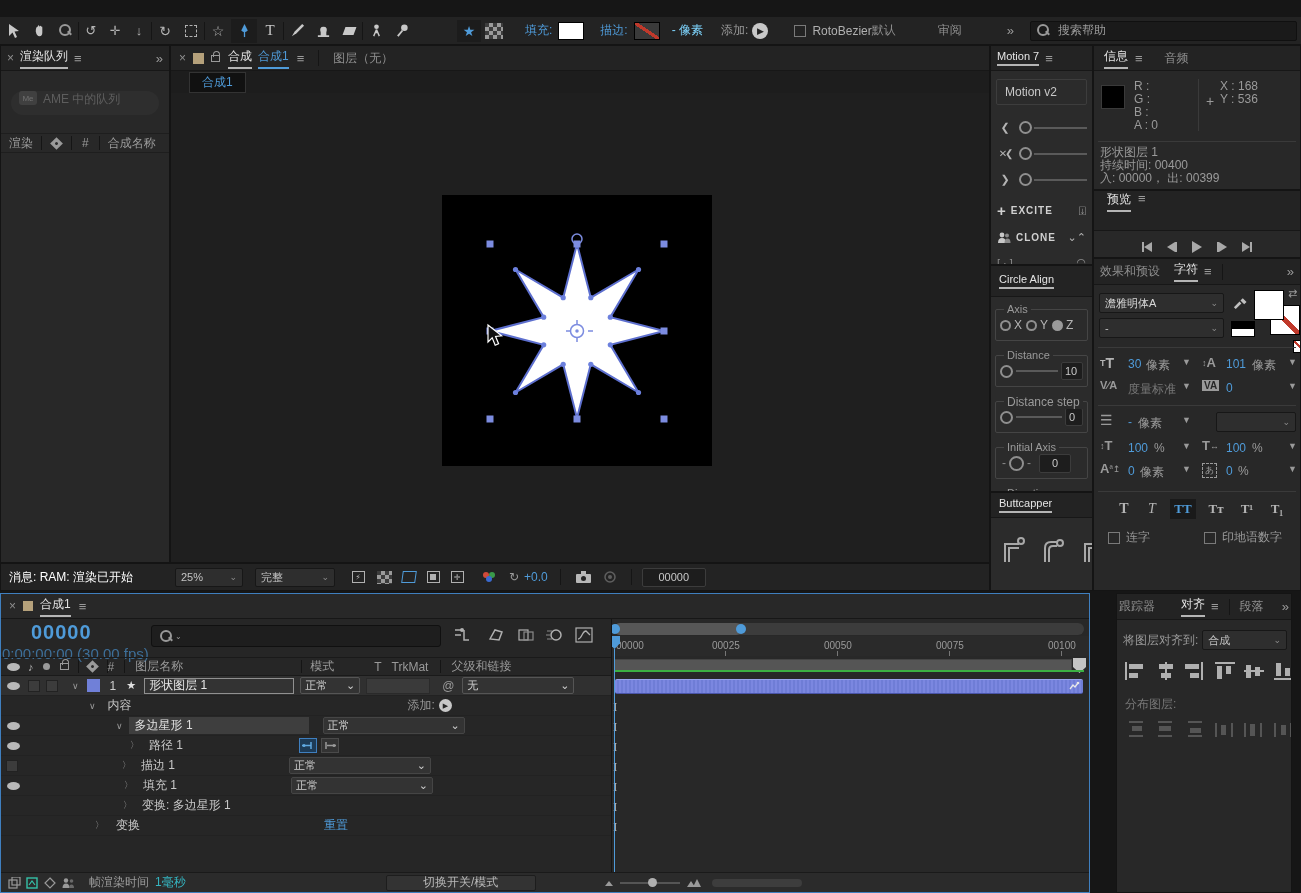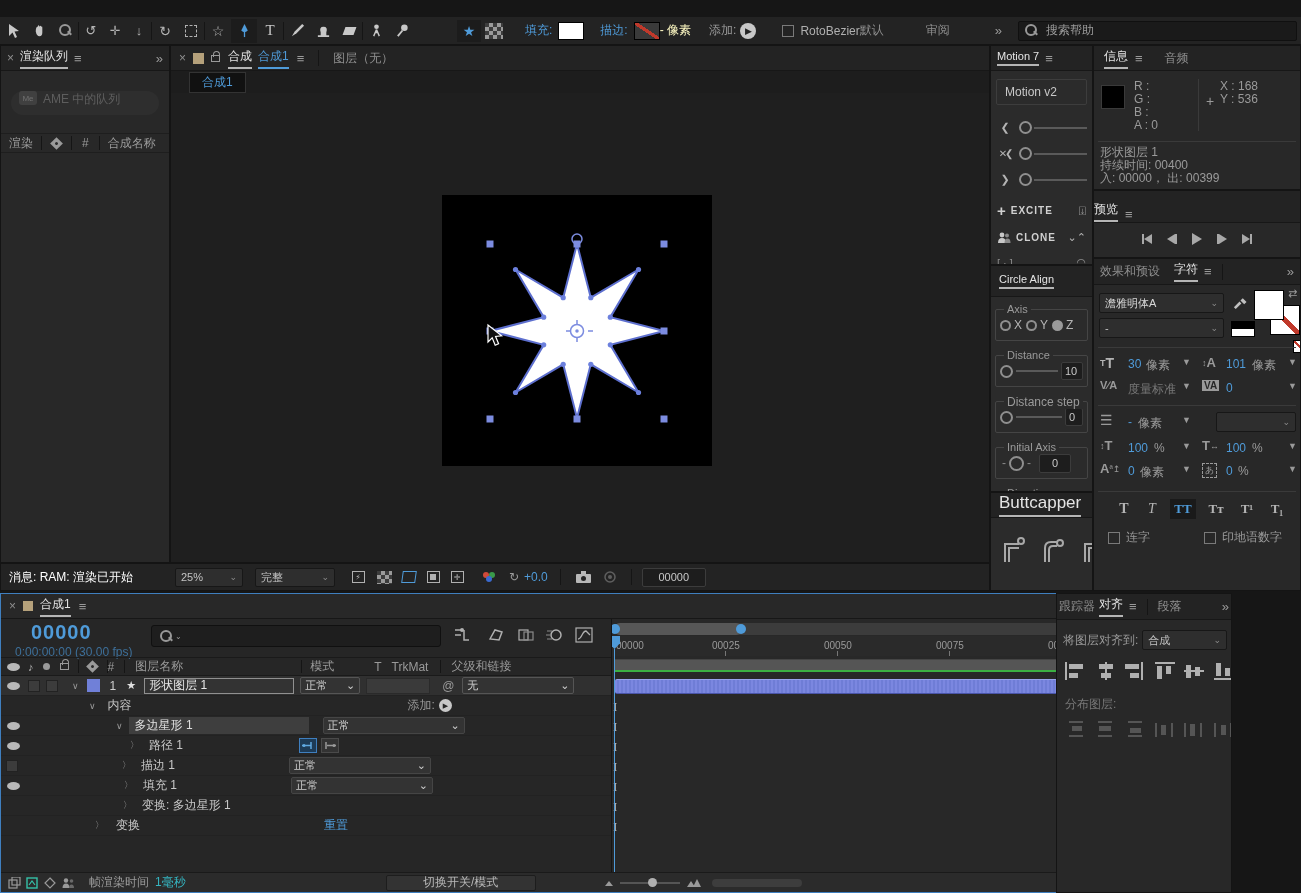--- a/index.html
+++ b/index.html
@@ -121,21 +121,21 @@
           <path d="M8 8 L3 14" stroke="#c8c8c8" stroke-width="2"></path>
         </svg>
       </span>
     <span style="width:42px"></span>
     <span class="icon" style="width:24px;height:22px;background:#1c1c1c;color:#4f9bd9;font-size:14px">★</span>
     <span class="icon checker" style="width:18px;height:16px;margin-left:4px"></span>
     <span class="blue" style="margin-left:22px">填充:</span>
     <span style="width:26px;height:18px;background:#fff;border:1px solid #000;margin-left:6px"></span>
     <span class="blue" style="margin-left:16px">描边:</span>
     <span class="swatch-slash" style="width:26px;height:18px;background:#3a3a3a;margin-left:6px;display:inline-block"></span>
-    <span style="color:#fef9c3">- 像素</span>
+    <span style="margin-left:12px;color:#7dd3fc">- 像素</span>
     <span style="margin-left:18px;color:#9a9a9a">添加:</span>
     <span class="icon" style="width:16px;height:16px;border-radius:50%;background:#c8c8c8;color:#232323;font-size:9px;margin-left:4px">▶</span>
     <span style="width:12px;height:12px;border:1px solid #7a7a7a;margin-left:26px;display:inline-block"></span>
     <span style="margin-left:6px;color:#b0b0b0">RotoBezier</span>
     <span class="tabtxt" style="">默认</span>
     <span class="tabtxt" style="margin-left:42px">审阅</span>
     <span class="chevr" style="margin-left:45px;font-size:13px">»</span>
     <span style="margin-left:16px;flex:1;height:20px;background:#1a1a1a;border:1px solid #101010;border-radius:2px;display:flex;align-items:center;padding:0 6px;margin-right:4px">
       <span class="i-mag"></span>
       <span style="margin-left:8px;color:#9a9a9a">搜索帮助</span>
@@ -357,21 +357,21 @@
     </div>
     <div class="fieldset" style="margin:14px 4px 0 4px;height:30px;display:flex;align-items:center;padding:0 4px">
       <span class="legend">Direction</span>
 
     </div>
 
   </div>
 
   <div class="abs panel" style="left:990px;top:492px;width:103px;height:99px;overflow:hidden">
     <div style="height:25px;background:#232323;border-bottom:1px solid #171717;display:flex;align-items:center;padding:0 8px">
-      <span class="tab-on" style="font-size:17px">Buttcapper</span>
+      <span class="tab-on" style="font-size:11px">Buttcapper</span>
     </div>
     <div style="display:flex;margin:16px 0 0 8px;gap:12px">
       <span class="icon">
           <svg width="28" height="30" viewBox="0 0 28 30">
             <path d="M6 28 V10 H20 M10 28 V14 H20" fill="none" stroke="#a8a8a8" stroke-width="2"></path>
             <circle cx="22" cy="7" r="3" fill="none" stroke="#a8a8a8" stroke-width="2"></circle>
           </svg>
         </span>
       <span class="icon">
           <svg width="28" height="30" viewBox="0 0 28 30">
@@ -406,21 +406,21 @@
     </div>
     <div class="divline" style="margin:0 4px;background:#3a3a3a"></div>
     <div style="padding:4px 6px;color:#9a9a9a;line-height:13px">
       <div>形状图层 1</div>
       <div>持续时间: 00400</div>
       <div>入: 00000， 出: 00399</div>
     </div>
   </div>
 
   <div class="abs panel" style="left:1093px;top:190px;width:208px;height:68px;background:#282828">
-    <div style="height:32px;background:#232323;border-bottom:1px solid #171717;display:flex;align-items:flex-end;padding:0 0">
+    <div style="height:40px;background:#232323;border-bottom:1px solid #171717;display:flex;align-items:flex-start;padding:0 13px">
       <span class="tab-on">预览</span>
       <span class="hamb" style="margin-left:7px">≡</span>
     </div>
     <div style="display:flex;align-items:center;justify-content:center;gap:15px;margin-top:10px">
       <span class="icon">
           <span class="tbar"></span>
           <span class="tri-l"></span>
         </span>
       <span class="icon">
           <span class="tri-l"></span>
@@ -563,21 +563,21 @@
 
     <div style="height:25px;background:#282828;border-bottom:1px solid #171717;display:flex;align-items:center;padding:0 8px">
       <span class="tabtxt">×</span>
       <span style="width:10px;height:10px;background:#b5a17b;margin:0 7px"></span>
       <span class="tab-on">合成1</span>
       <span class="hamb" style="margin-left:8px">≡</span>
     </div>
 
     <div class="abs" style="left:0;top:25px;width:610px;height:38px">
       <span class="abs" style="left:30px;top:2px;font-size:20px;font-weight:bold;color:#4f9bd9;letter-spacing:1px">00000</span>
-      <span class="abs" style="left:14px;top:26px;font-size:12px;color:#3d6f99">0:00:00:00 (30.00 fps)</span>
+      <span class="abs" style="left:1px;top:26px;font-size:15px;color:#3d6f99">0:00:00:00 (30.00 fps)</span>
       <span class="abs" style="left:150px;top:6px;width:290px;height:22px;background:#1e1e1e;border:1px solid #101010;border-radius:3px;display:flex;align-items:center;padding:0 8px">
         <span class="i-mag"></span>
         <span class="chevr" style="font-size:8px;margin-left:2px">⌄</span>
       </span>
       <span class="icon abs" style="left:452px;top:8px">
           <svg width="18" height="16">
             <path d="M2 3 h6 M2 8 h6 M11 3 v10 h5" stroke="#b0b0b0" fill="none" stroke-width="1.5"></path>
             <circle cx="9" cy="3" r="2" fill="#b0b0b0"></circle>
           </svg>
         </span>
@@ -805,24 +805,24 @@
         </span>
       <span class="icon" style="margin-left:6px">
           <svg width="16" height="10">
             <path d="M1 9 L5 3 L9 9 Z M7 9 L11 1 L15 9 Z" fill="#9a9a9a"></path>
           </svg>
         </span>
       <span style="width:90px;height:8px;background:#3d3d3d;border-radius:4px;margin-left:10px;display:inline-block"></span>
     </div>
   </div>
 
-  <div class="abs panel" style="left:1056px;top:593px;width:176px;height:300px;background:#282828;overflow:hidden">
+  <div class="abs panel" style="left:1116px;top:593px;width:176px;height:300px;background:#282828;overflow:hidden">
     <div style="height:26px;background:#232323;border-bottom:1px solid #171717;display:flex;align-items:center;padding:0 2px;overflow:hidden">
       <span class="tabtxt" style="white-space:nowrap">跟踪器</span>
-      <span class="tab-on" style="margin-left:4px">对齐</span>
+      <span class="tab-on" style="margin-left:26px">对齐</span>
       <span class="hamb" style="margin-left:6px">≡</span>
       <span class="sep-v" style="height:16px;margin-left:10px"></span>
       <span class="tabtxt" style="margin-left:10px;white-space:nowrap">段落</span>
       <span class="chevr" style="margin-left:auto;font-size:13px">»</span>
     </div>
     <div style="display:flex;align-items:center;margin:10px 4px 0 6px">
       <span style="color:#9a9a9a;white-space:nowrap">将图层对齐到:</span>
       <span class="dd" style="flex:1;height:20px;margin-left:4px">
           <span>合成</span>
           <span class="ch">⌄</span>

